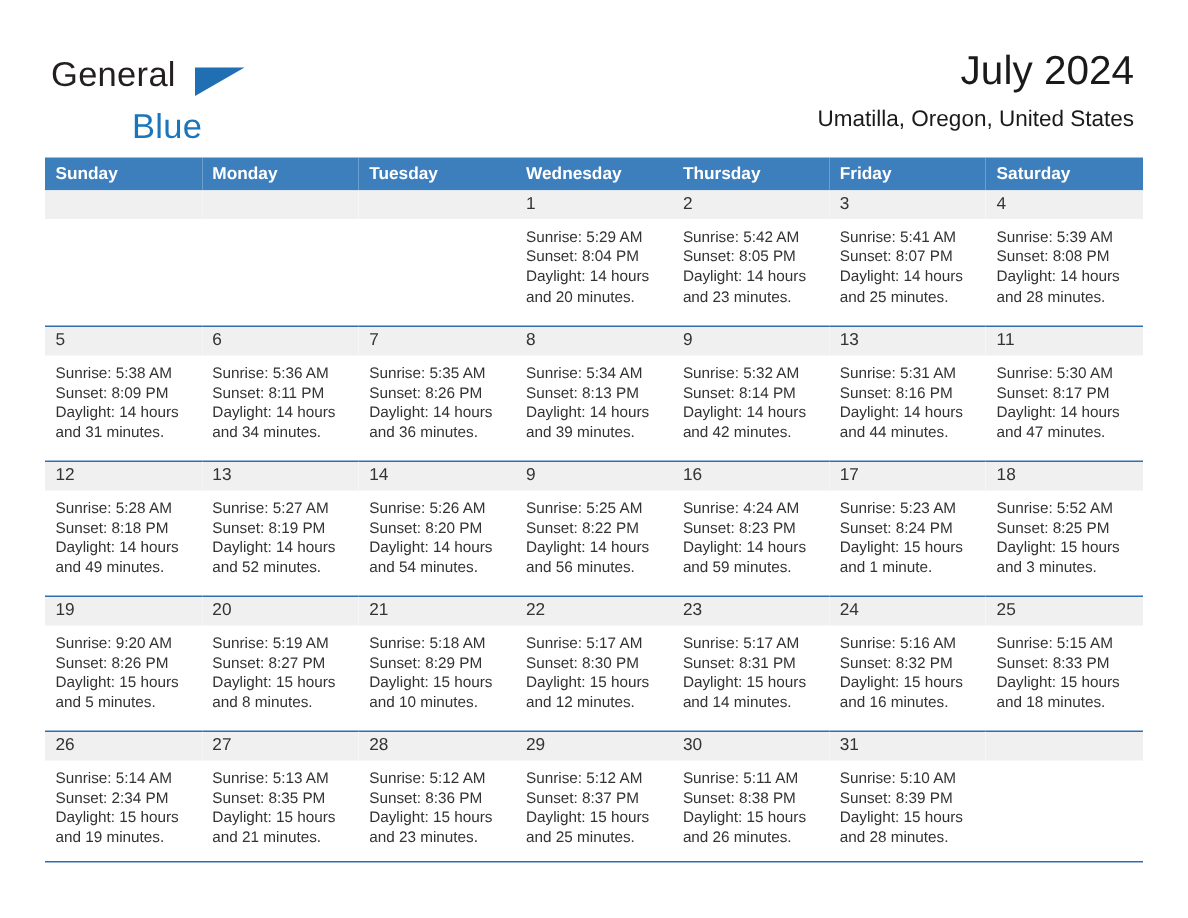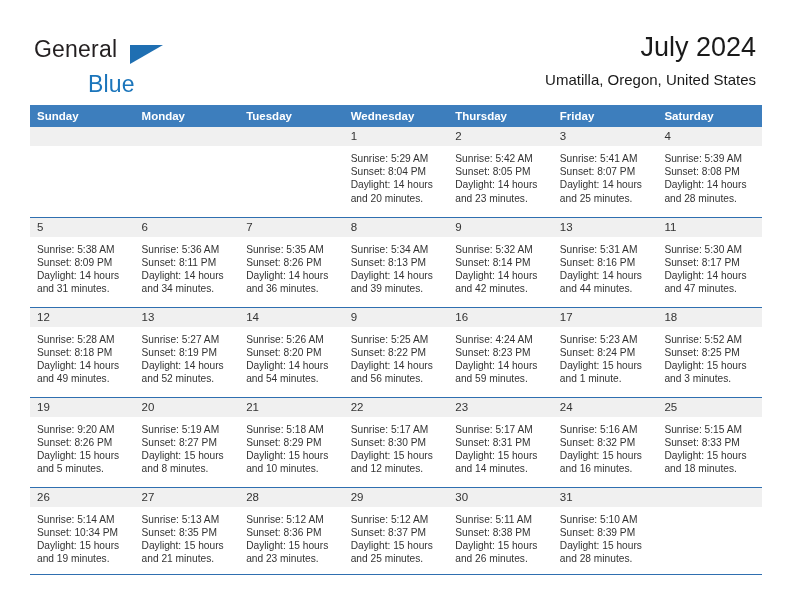--- a/index.html
+++ b/index.html
@@ -503,21 +503,21 @@
         </div>
           </td>
       </tr>
 
       <tr class="week">
         <td class="cell">
             <div class="cell-inner">
           <div class="daynum">26</div>
           <div class="details">
             <div>Sunrise: 5:14 AM</div>
-            <div>Sunset: 10:34 PM</div>
+            <div>Sunset: 2:34 PM</div>
             <div>Daylight: 15 hours</div>
             <div>and 19 minutes.</div>
           </div>
         </div>
           </td>
         <td class="cell">
             <div class="cell-inner">
           <div class="daynum">27</div>
           <div class="details">
             <div>Sunrise: 5:13 AM</div>

